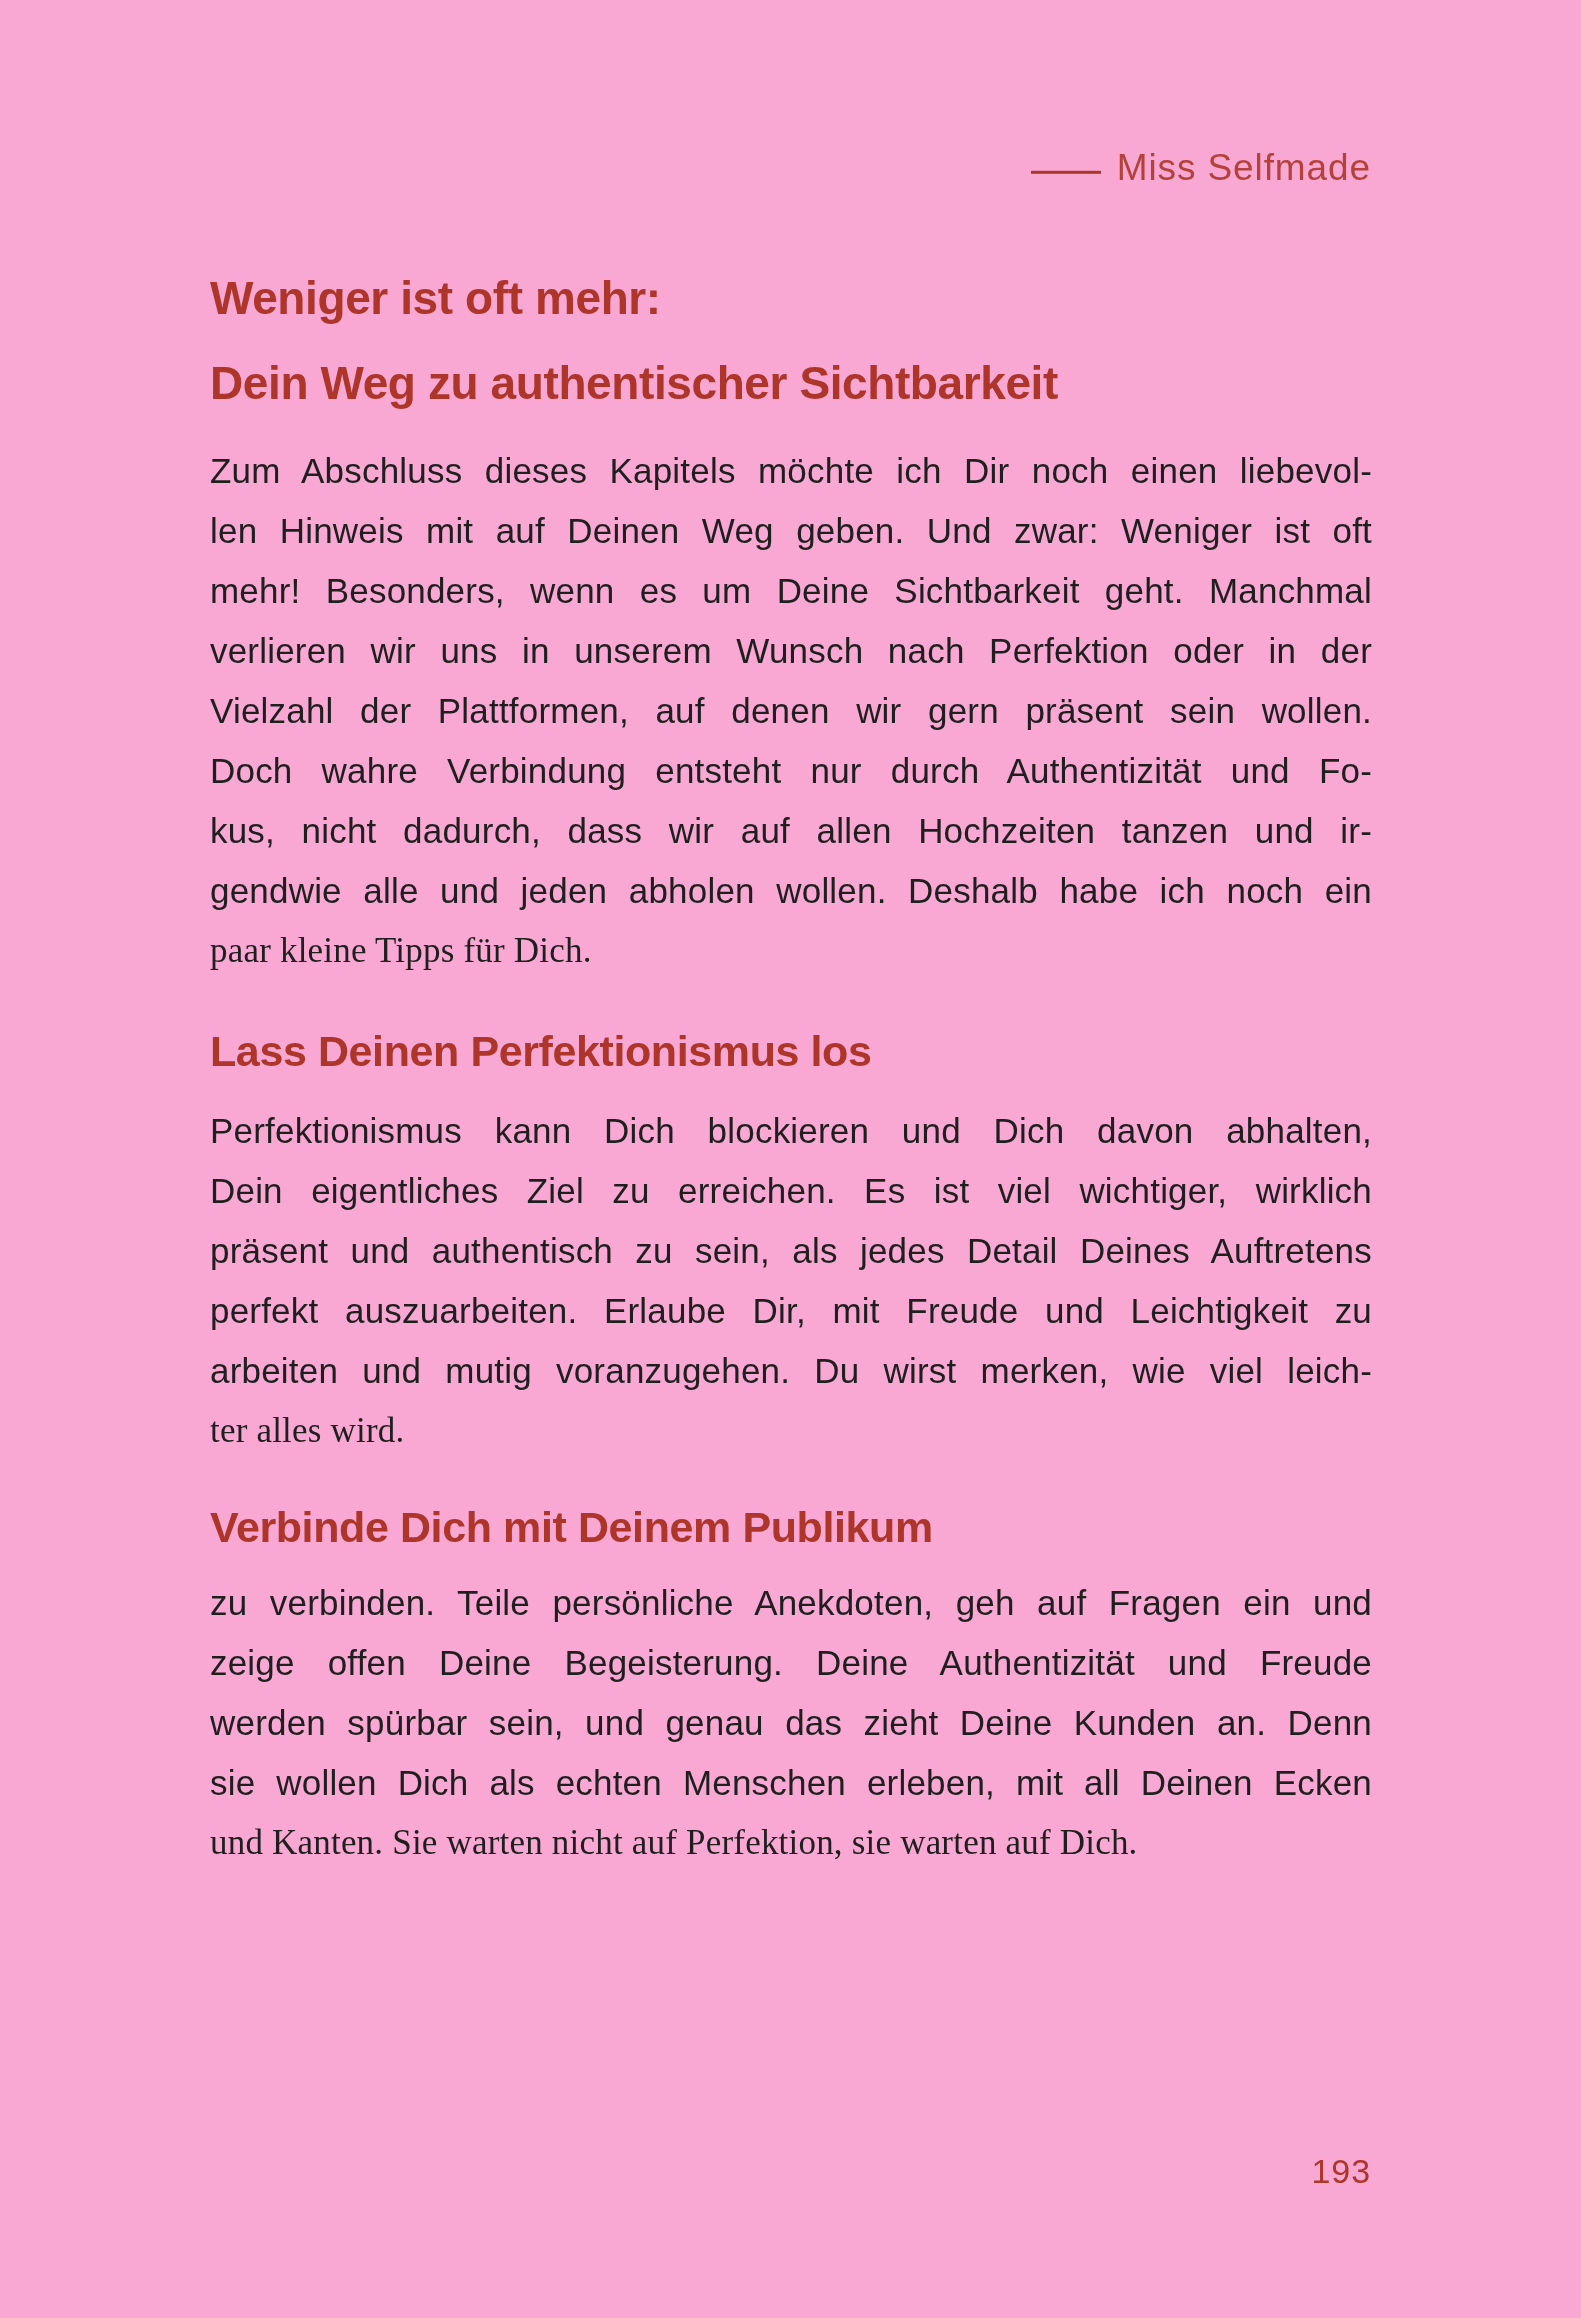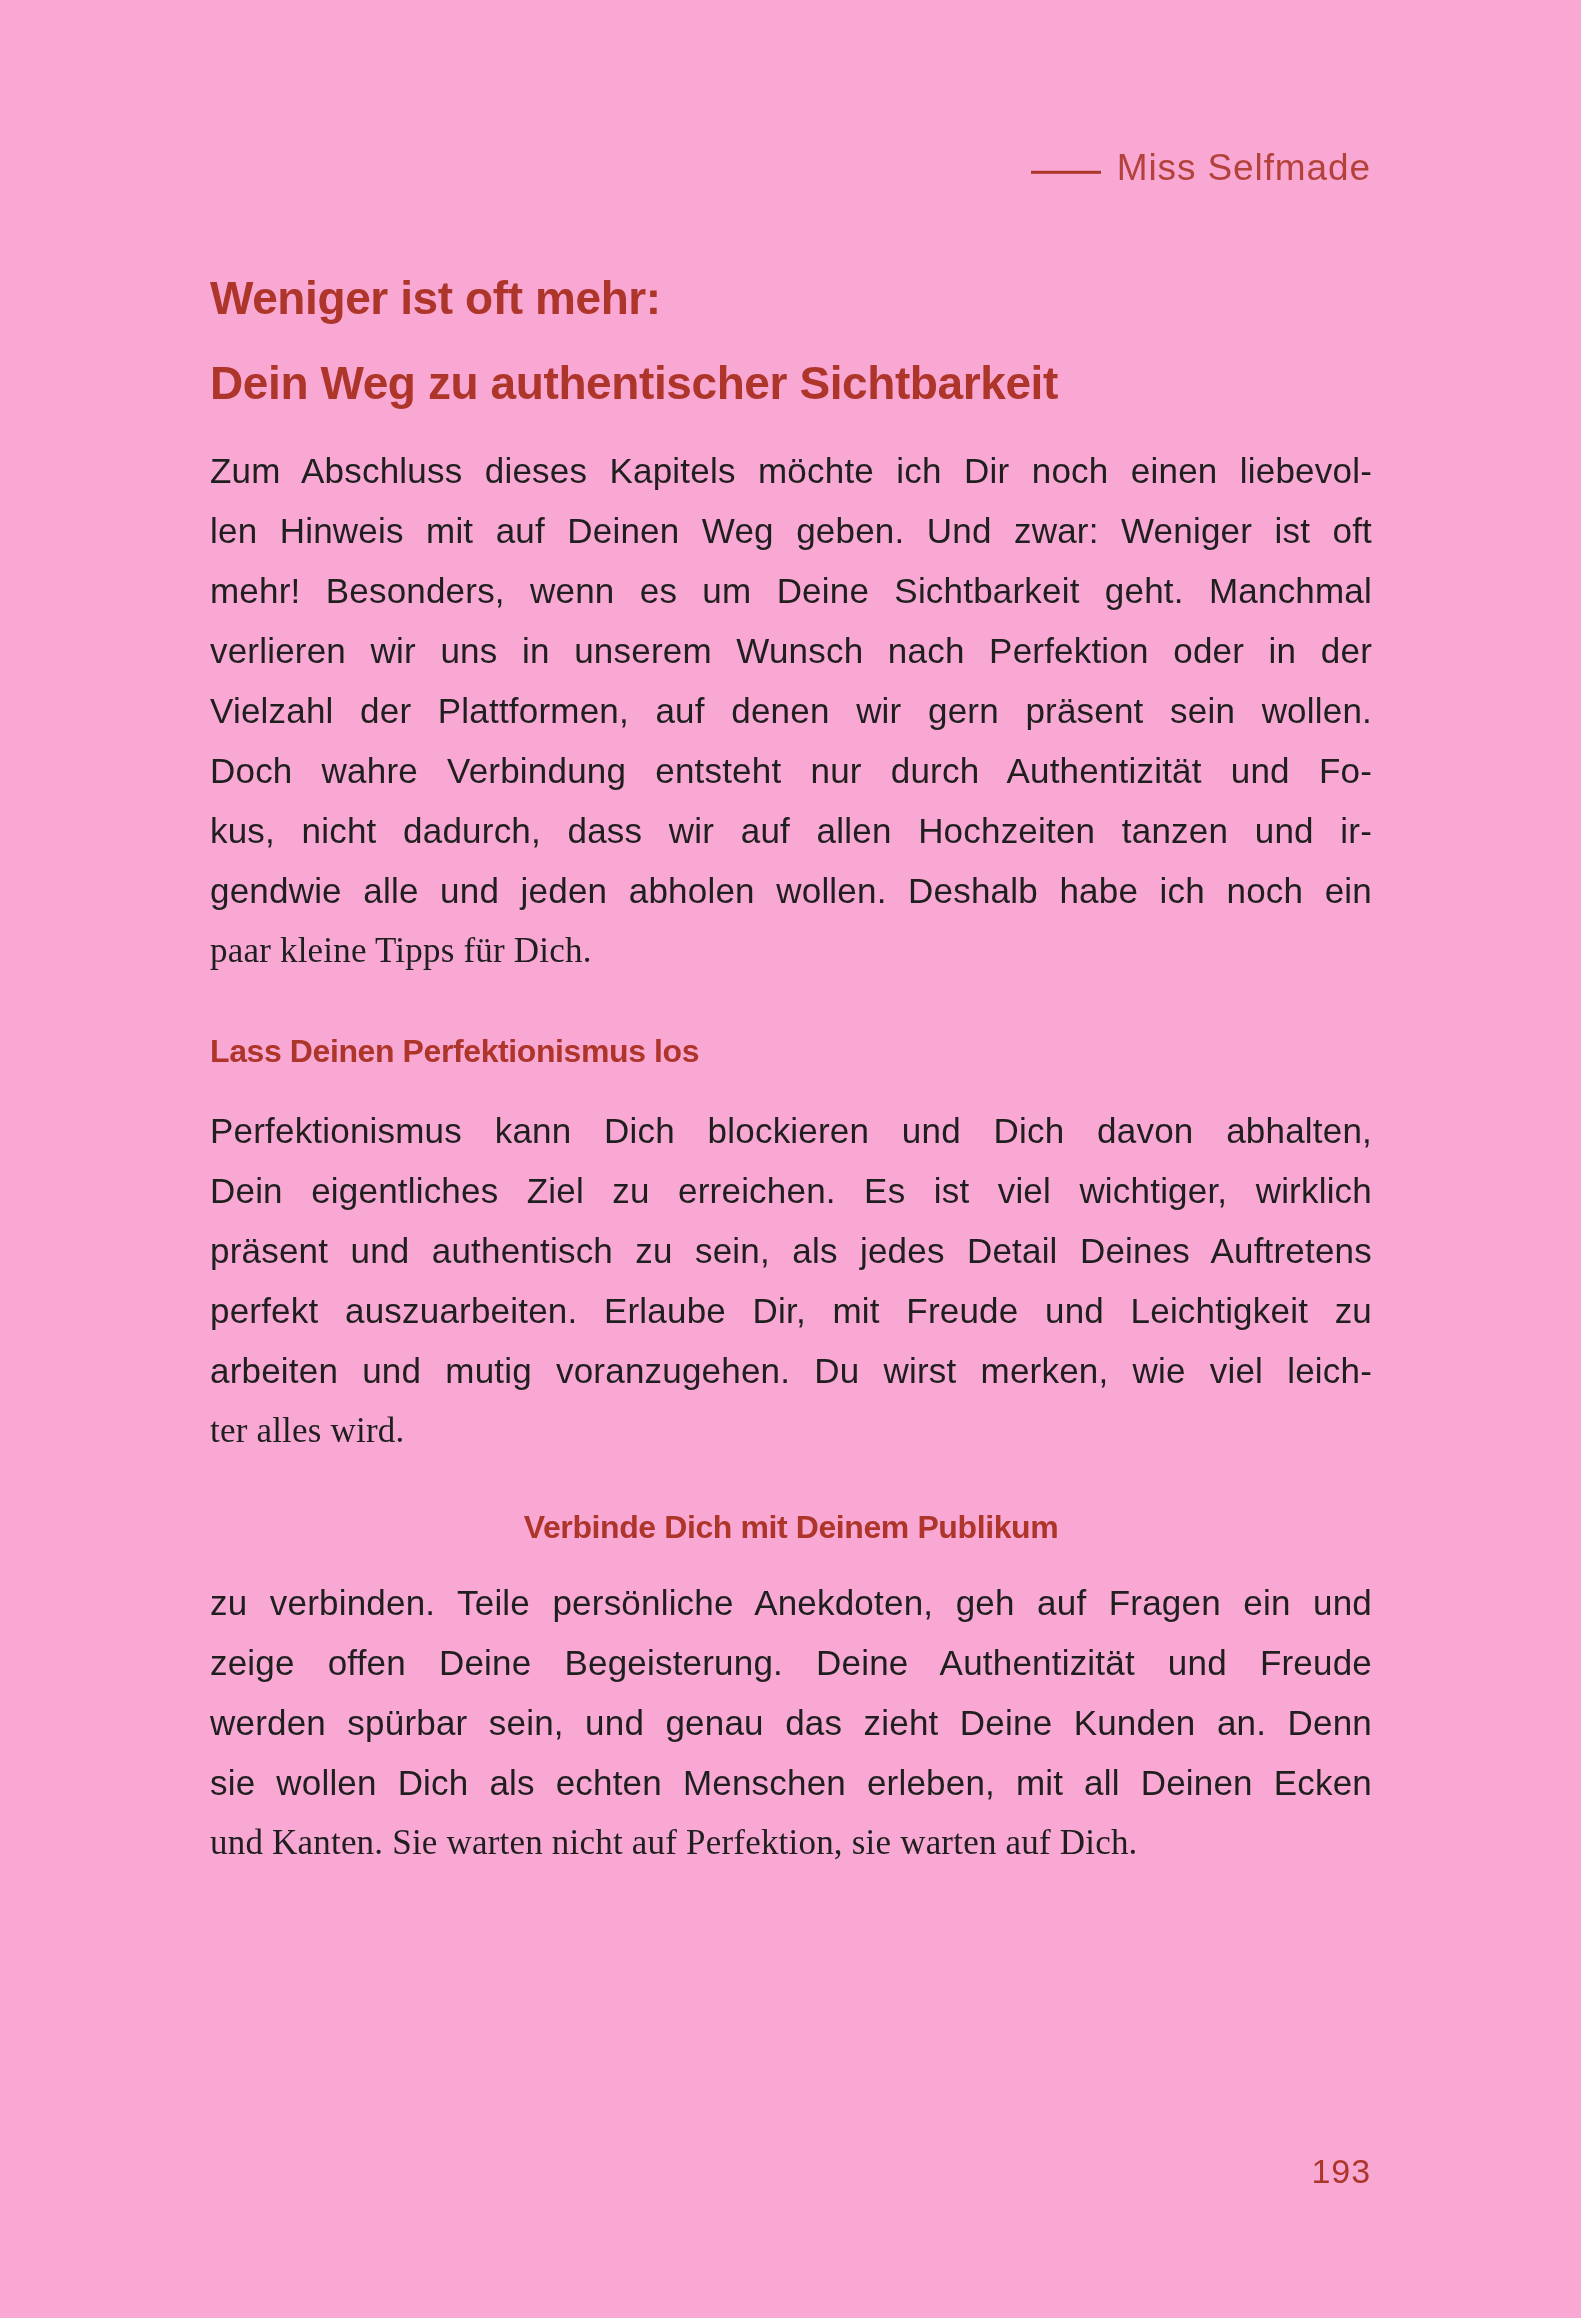--- a/index.html
+++ b/index.html
@@ -77,28 +77,28 @@
     font-family: Liberation Serif, serif;
   }
   .para-intro    { top: 441px;  }
   .para-sec1     { top: 1101px; }
   .para-sec2     { top: 1573px; }
   
   .subheading {
     position: absolute;
     left: 210px;
     width: 1162px;
-    font-size: 32px;
+    font-size: 43px;
     font-weight: 700;
     line-height: 43px;
     color: #ad352a;
     letter-spacing: -0.4px;
   }
   .subheading-1 { top: 1030px; }
-  .subheading-2 { top: 1506px; text-align: center; }
+  .subheading-2 { top: 1506px; }
   
   .page-number {
     position: absolute;
     top: 2153px;
     right: 210px;
     font-size: 34px;
     line-height: 36px;
     font-weight: 400;
     color: #ad362b;
     letter-spacing: 0.9px;

